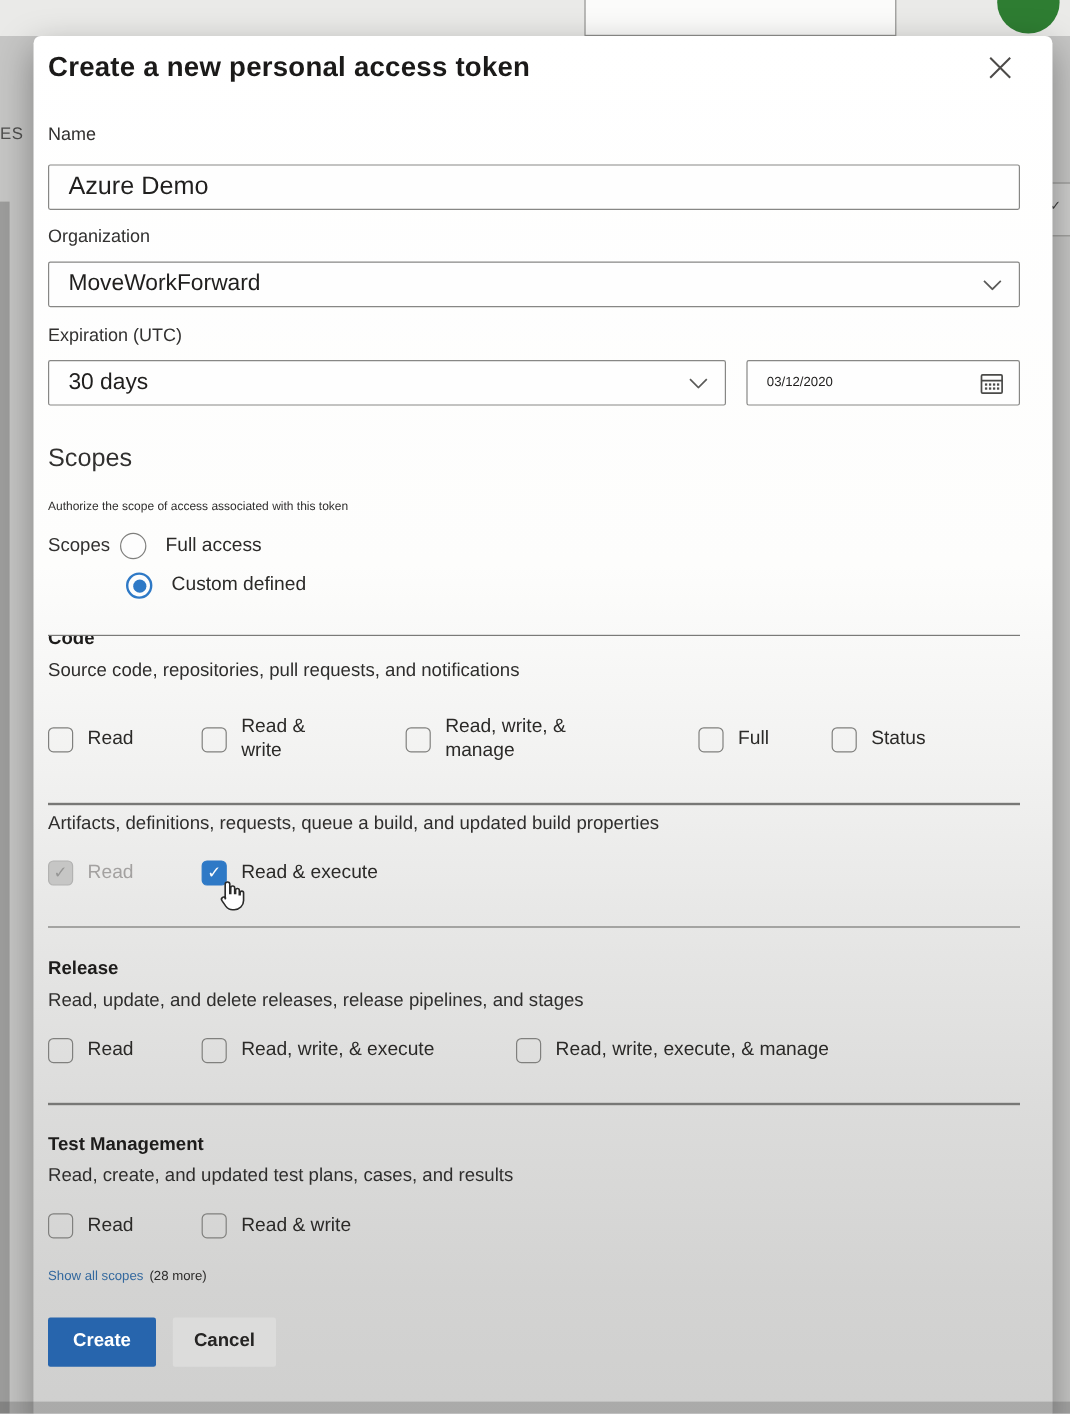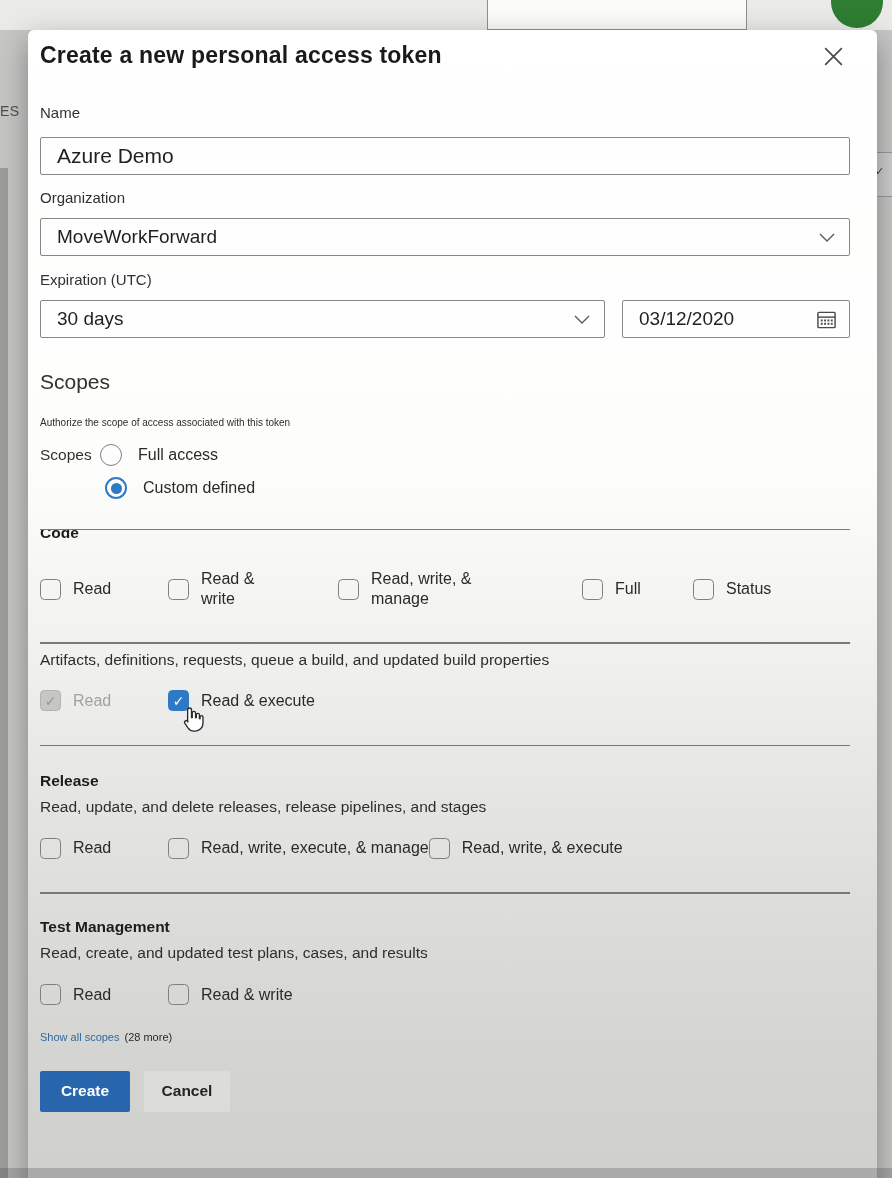--- a/index.html
+++ b/index.html
@@ -41,21 +41,21 @@
   }
   .textbox input{
     border:none;outline:none;background:transparent;width:100%;height:100%;
     font-family:inherit;font-size:21px;color:#201f1e;padding:0 0 0 16px;
   }
   .selectbox{justify-content:space-between;padding:0 14px 0 16px;cursor:pointer;}
   .selectbox .sel-value{font-size:19px;color:#201f1e;}
   .exp-row{display:flex;gap:17px;}
   .exp-select{width:565px;}
   .datebox{width:228px;justify-content:space-between;padding:0 12px 0 16px;cursor:pointer;}
-  .datebox .date-value{font-size:19px;color:#201f1e;}
+  .datebox .date-value{font-size:11px;color:#201f1e;}
   
   .scopes-heading{margin-top:30px;font-size:21px;font-weight:400;color:#323130;height:28px;line-height:28px;}
   .scopes-desc{margin-top:16px;font-size:10px;color:#2f2e2d;height:21px;line-height:21px;}
   .radio-row{display:flex;align-items:center;margin-top:9px;height:26px;}
   .radio-row.second{margin-top:7px;margin-left:65px;align-items:center;}
   .inline-scopes-label{font-size:15.5px;color:#323130;width:60px;}
   .radio{box-sizing:border-box;width:22px;height:22px;border-radius:50%;border:1.5px solid #7f7f7d;background:#fdfdfd;margin-right:16px;flex:none;cursor:pointer;display:flex;align-items:center;justify-content:center;}
   .radio.checked{border:2.5px solid #2e79c6;}
   .radio.checked::after{content:"";width:11px;height:11px;border-radius:50%;background:#2e79c6;}
   .radio-label{font-size:16px;color:#2b2a28;}
@@ -174,20 +174,21 @@
   </div>
   <div class="radio-row second">
     <span class="radio checked"></span>
     <span class="radio-label">Custom defined</span>
   </div>
 
   <div class="scope-scroll">
 
     <section class="sec-code">
       <div class="section-heading clipped">Code</div>
+      <div class="section-desc">Source code, repositories, pull requests, and notifications</div>
       <div class="perm-row">
         <label class="perm" style="width:128px">
           <span class="checkbox">✓</span>
           <span class="perm-label">Read</span>
         </label>
         <label class="perm" style="width:170px">
           <span class="checkbox">✓</span>
           <span class="perm-label" style="max-width:64px">Read &amp; write</span>
         </label>
         <label class="perm" style="width:244px">
@@ -227,27 +228,27 @@
     <div class="divider"></div>
 
     <section class="sec-release">
       <div class="section-heading">Release</div>
       <div class="section-desc">Read, update, and delete releases, release pipelines, and stages</div>
       <div class="perm-row">
         <label class="perm" style="width:128px">
           <span class="checkbox">✓</span>
           <span class="perm-label">Read</span>
         </label>
+        <label class="perm" style="width:262px">
+          <span class="checkbox">✓</span>
+          <span class="perm-label">Read, write, &amp; execute</span>
+        </label>
         <label class="perm">
           <span class="checkbox">✓</span>
           <span class="perm-label">Read, write, execute, &amp; manage</span>
-        </label>
-        <label class="perm" style="width:262px">
-          <span class="checkbox">✓</span>
-          <span class="perm-label">Read, write, &amp; execute</span>
         </label>
       </div>
     </section>
     <div class="divider"></div>
 
     <section class="sec-test">
       <div class="section-heading">Test Management</div>
       <div class="section-desc">Read, create, and updated test plans, cases, and results</div>
       <div class="perm-row">
         <label class="perm" style="width:128px">

